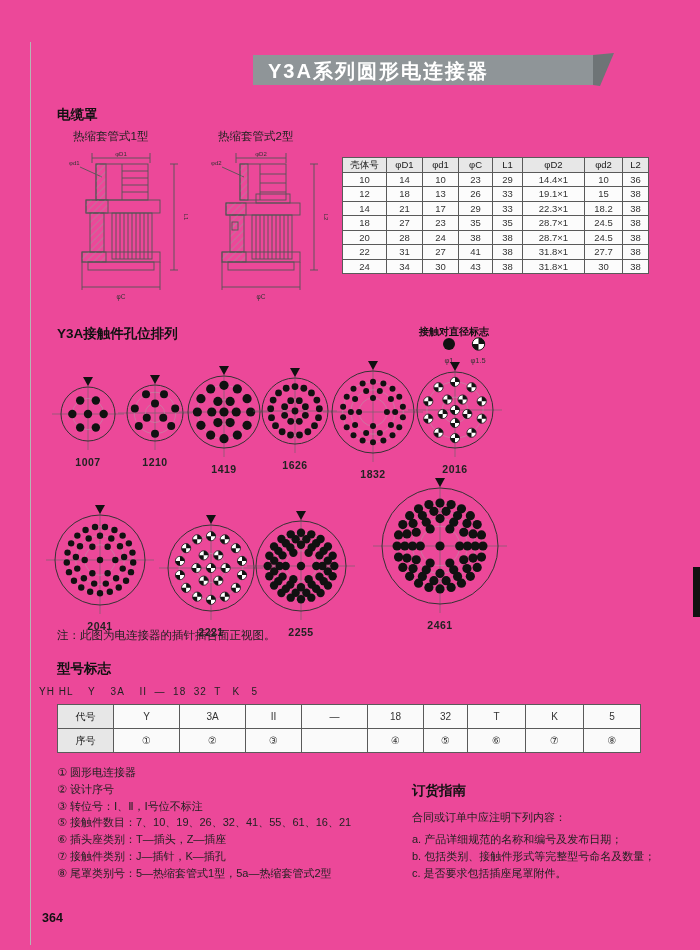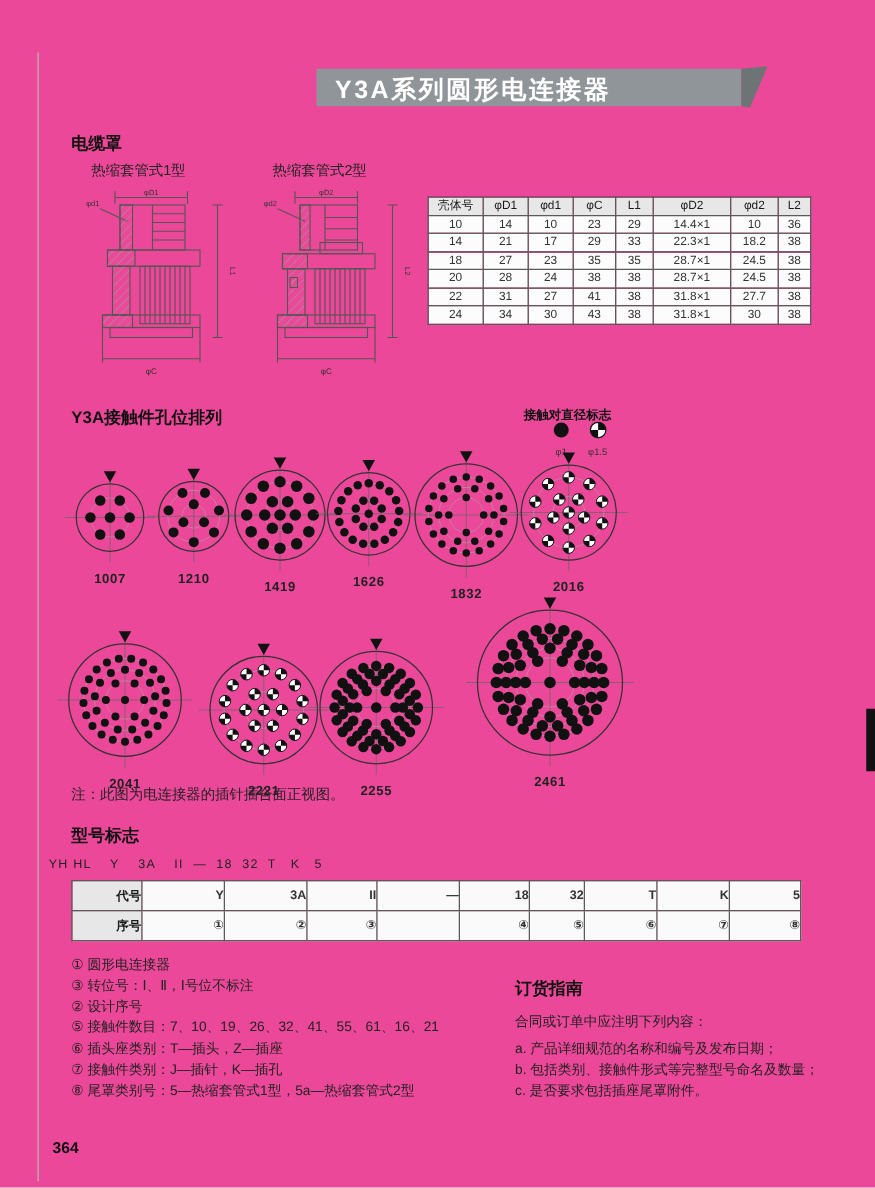--- a/index.html
+++ b/index.html
@@ -25,21 +25,21 @@
   .legend-syms{position:absolute;left:432px;top:337px;}
   .legend-item{display:inline-block;text-align:center;margin-left:10px;vertical-align:top;}
   .legend-cap{font-size:7.5px;color:#333;margin-top:1px;}
   
   .conn{position:absolute;text-align:center;}
   .conn-label{font-size:10.5px;font-weight:600;color:#222;letter-spacing:0.5px;margin-top:1px;}
   .note-line{position:absolute;left:57px;top:628px;font-size:11.5px;color:#222;}
   
   .model-line{position:absolute;left:39px;top:686px;font-size:10px;color:#222;white-space:pre;letter-spacing:1px;}
   .code{position:absolute;left:57px;top:704px;border-collapse:collapse;table-layout:fixed;width:583px;}
-  .code th,.code td{border:1px solid #5a5a5a;font-size:10px;font-weight:bold;text-align:right;height:23px;padding:0;}
+  .code th,.code td{border:1px solid #5a5a5a;font-size:10px;font-weight:normal;text-align:center;height:23px;padding:0;}
   .code th{background:#e7e7e7;}
   .code td{background:#fafafa;color:#333;}
   
   .notes{position:absolute;left:57px;top:764px;width:330px;}
   .note-item{font-size:11px;line-height:16.8px;color:#222;white-space:nowrap;}
   
   .order{position:absolute;left:388px;top:782px;width:300px;margin-left:24px;}
   .order-h{margin:0 0 10px 0;font-size:13.5px;font-weight:bold;color:#111;}
   .order-intro{font-size:11px;color:#222;margin-bottom:6px;}
   .order-item{font-size:11px;line-height:17px;color:#222;white-space:nowrap;}
@@ -186,20 +186,30 @@
       <tbody>
         <tr>
           <td>10</td>
           <td>14</td>
           <td>10</td>
           <td>23</td>
           <td>29</td>
           <td>14.4×1</td>
           <td>10</td>
           <td>36</td>
+        </tr>
+        <tr>
+          <td>12</td>
+          <td>18</td>
+          <td>13</td>
+          <td>26</td>
+          <td>33</td>
+          <td>19.1×1</td>
+          <td>15</td>
+          <td>38</td>
         </tr>
         <tr>
           <td>14</td>
           <td>21</td>
           <td>17</td>
           <td>29</td>
           <td>33</td>
           <td>22.3×1</td>
           <td>18.2</td>
           <td>38</td>
@@ -757,22 +767,22 @@
           <td>⑤</td>
           <td>⑥</td>
           <td>⑦</td>
           <td>⑧</td>
         </tr>
       </tbody>
     </table>
 
   <div class="notes" id="notes">
       <div class="note-item">① 圆形电连接器</div>
+      <div class="note-item">② 设计序号</div>
       <div class="note-item">③ 转位号：Ⅰ、Ⅱ，Ⅰ号位不标注</div>
-      <div class="note-item">② 设计序号</div>
       <div class="note-item">⑤ 接触件数目：7、10、19、26、32、41、55、61、16、21</div>
       <div class="note-item">⑥ 插头座类别：T—插头，Z—插座</div>
       <div class="note-item">⑦ 接触件类别：J—插针，K—插孔</div>
       <div class="note-item">⑧ 尾罩类别号：5—热缩套管式1型，5a—热缩套管式2型</div>
     </div>
 
   <div class="order">
     <h2 class="order-h">订货指南</h2>
     <div class="order-intro">合同或订单中应注明下列内容：</div>
     <div id="order-items">

